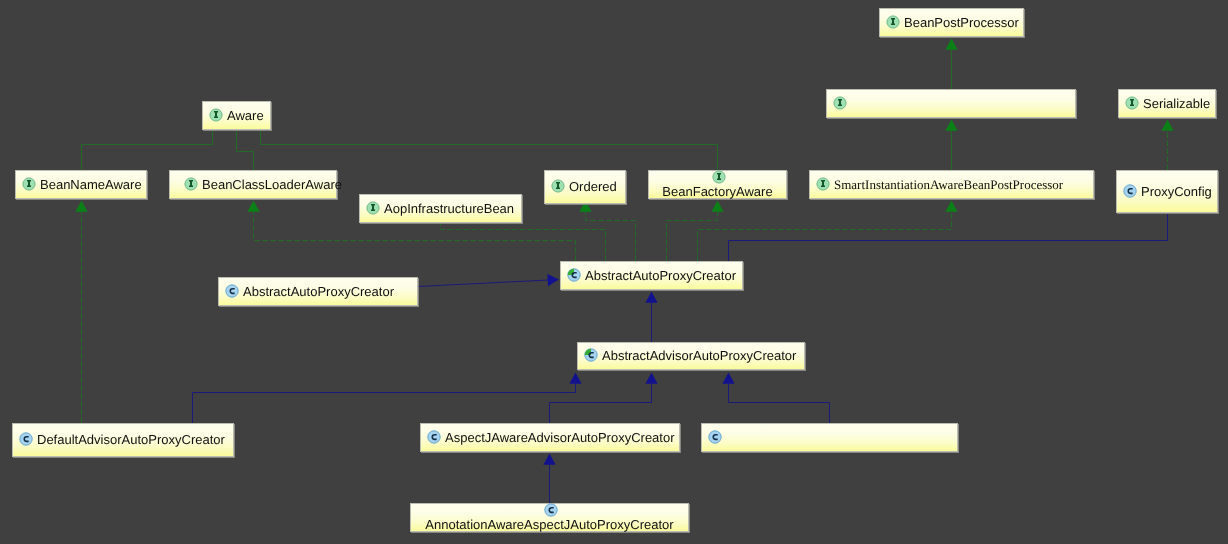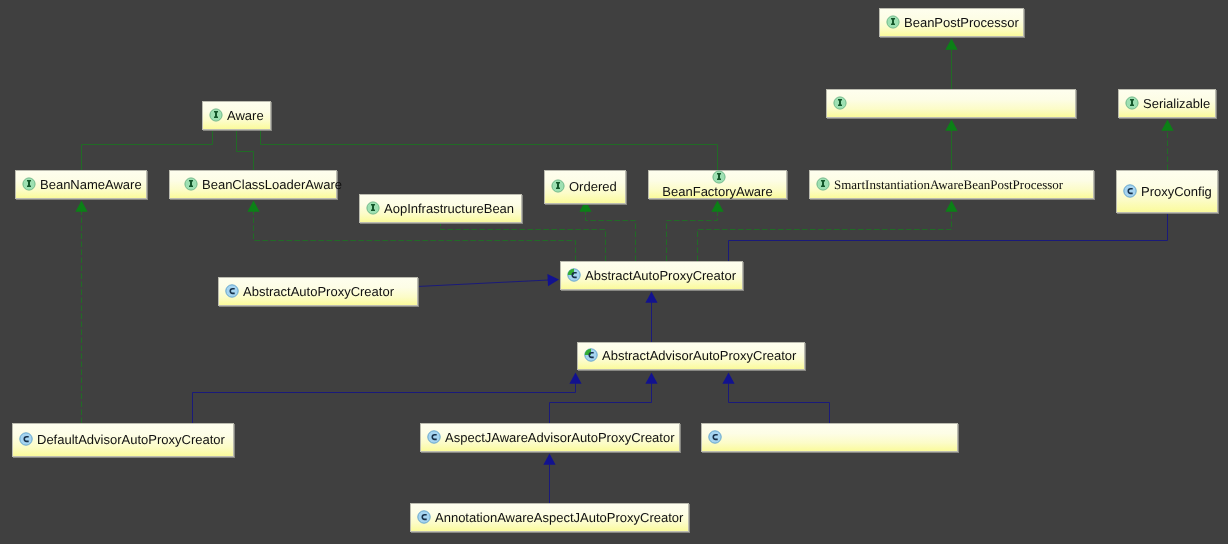--- a/index.html
+++ b/index.html
@@ -215,21 +215,21 @@
           <path d="M9.7 4.65 L7.6 4.65 A2.25 2.25 0 1 0 7.6 9.35 L9.7 9.35" fill="none" stroke="#16304a" stroke-width="1.55" stroke-linecap="butt"></path>
         </svg>
         <span class="lbl">AspectJAwareAdvisorAutoProxyCreator</span>
       </div>
       <div class="node" style="left: 701px; top: 423px; width: 257px; height: 29px;">
         <svg class="ic" viewBox="0 0 14 14">
           <circle cx="7" cy="7" r="6.2" fill="#a6d4f0" stroke="#5b9fc9" stroke-width="0.9"></circle>
           <path d="M9.7 4.65 L7.6 4.65 A2.25 2.25 0 1 0 7.6 9.35 L9.7 9.35" fill="none" stroke="#16304a" stroke-width="1.55" stroke-linecap="butt"></path>
         </svg>
       </div>
-      <div class="node" style="left: 410px; top: 503px; width: 279px; height: 29px;">
+      <div class="node" style="left: 410px; top: 503px; width: 279px; height: 29px; flex-direction: column;">
         <svg class="ic" viewBox="0 0 14 14">
           <circle cx="7" cy="7" r="6.2" fill="#a6d4f0" stroke="#5b9fc9" stroke-width="0.9"></circle>
           <path d="M9.7 4.65 L7.6 4.65 A2.25 2.25 0 1 0 7.6 9.35 L9.7 9.35" fill="none" stroke="#16304a" stroke-width="1.55" stroke-linecap="butt"></path>
         </svg>
         <span class="lbl">AnnotationAwareAspectJAutoProxyCreator</span>
       </div>
     </div>
 </div>
 
 </body></html>

